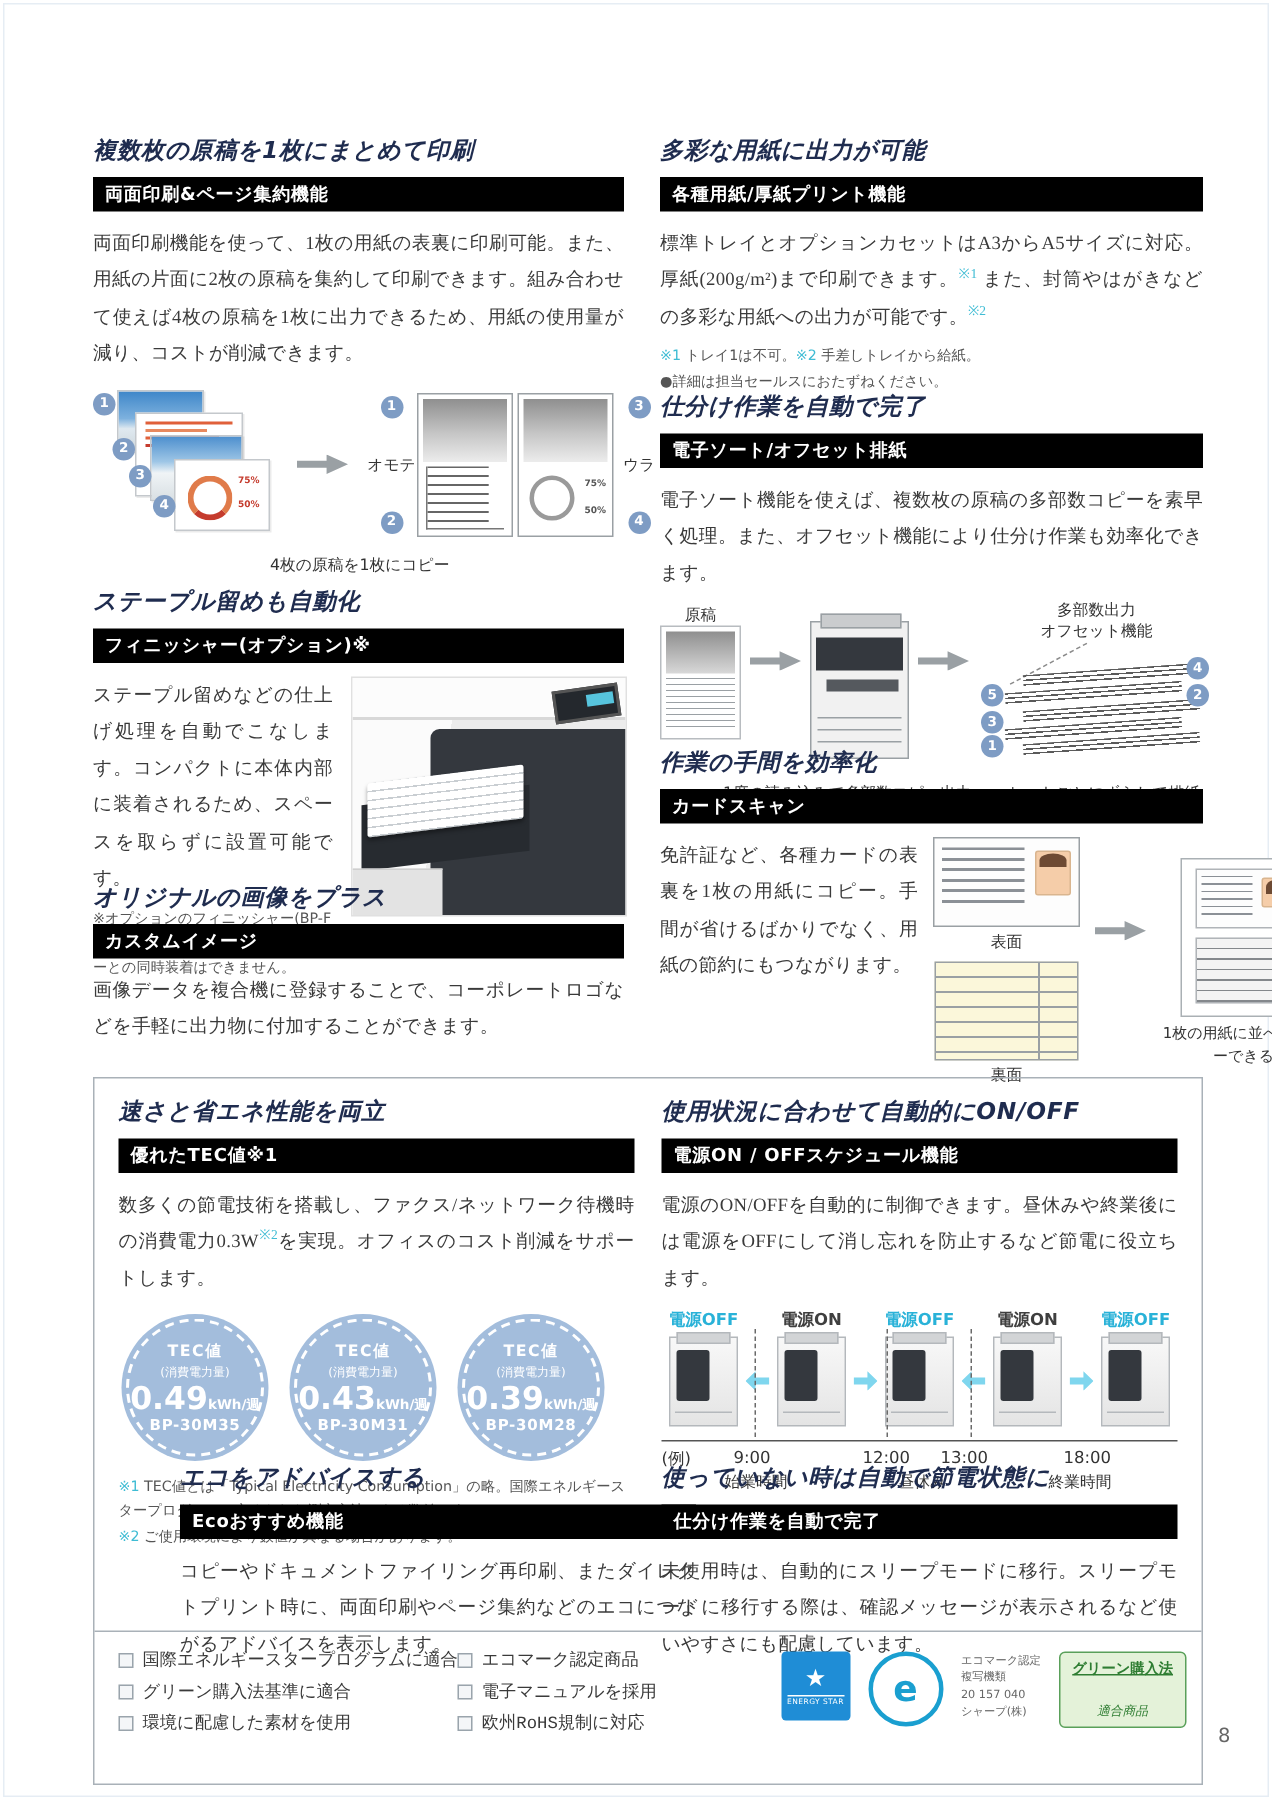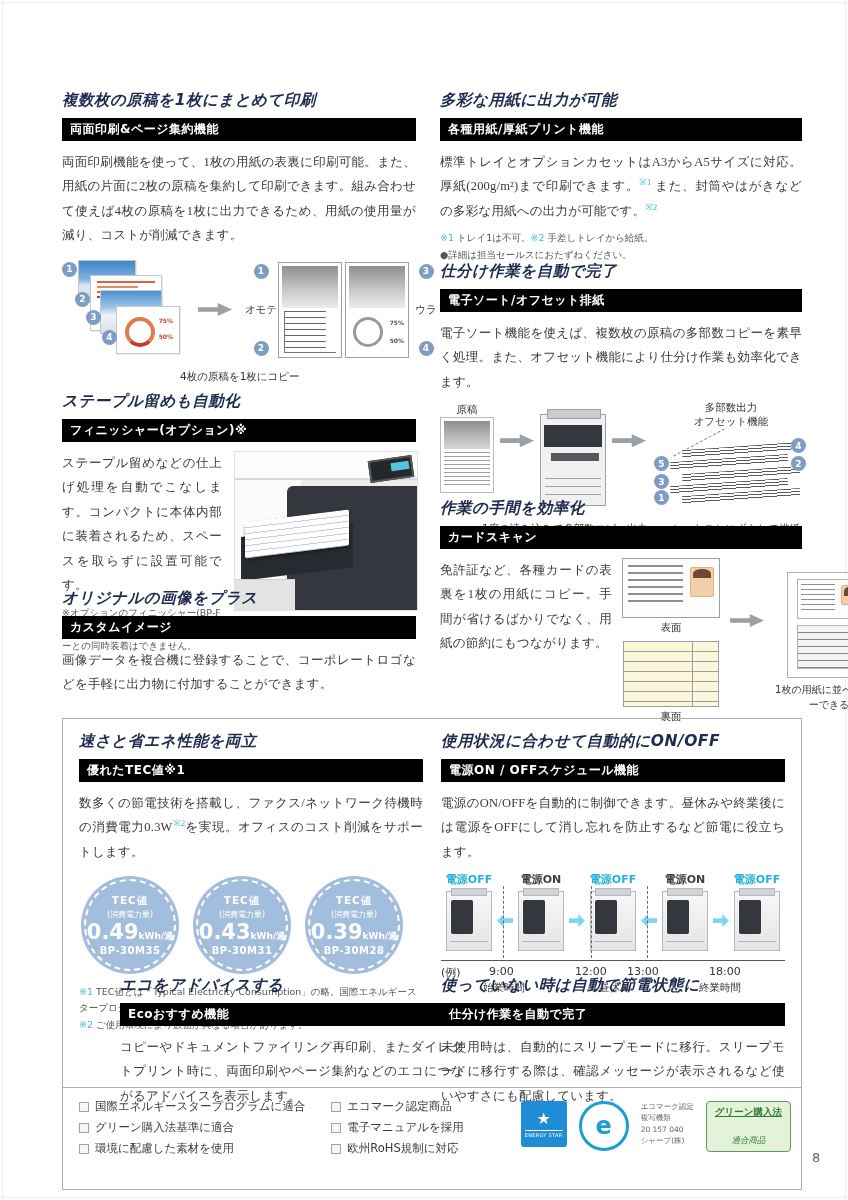--- a/index.html
+++ b/index.html
@@ -142,21 +142,21 @@
   .sarr{width:16px;height:13px;flex:none;background:#7fd6ee;margin-top:42px;}
   .sarr.left{clip-path:polygon(100% 32%,42% 32%,42% 0,0 50%,42% 100%,42% 68%,100% 68%);}
   .sarr.right{clip-path:polygon(0 32%,58% 32%,58% 0,100% 50%,58% 100%,58% 68%,0 68%);}
   .sdash{position:absolute;top:14px;height:72px;border-left:1px dashed #6a6a6a;}
   .sbase{position:absolute;left:0;right:0;top:88px;border-top:1px solid #555;}
   .stime{position:absolute;top:93px;font-size:11px;color:#333;white-space:nowrap;}
   .stlab{position:absolute;top:109px;font-size:10.5px;color:#333;white-space:nowrap;}
 
   
   .certs{position:absolute;left:16px;top:380px;right:10px;display:flex;align-items:flex-start;}
-  .clist{display:flex;gap:26px;}
+  .clist{display:flex;font-family:Liberation Mono, monospace;}
   .ccol{display:flex;flex-direction:column;gap:6px;}
   .citem{display:flex;align-items:center;font-size:11.5px;color:#3a3a3a;white-space:nowrap;}
   .cbul{width:8px;height:8px;border:1px solid #9aa4ac;background:#f4f6f8;margin-right:6px;flex:none;}
   .logos{margin-left:auto;display:flex;align-items:flex-start;gap:12px;padding-top:2px;}
   .estar{width:46px;height:46px;background:#1f8dd6;border-radius:3px;color:#fff;display:flex;flex-direction:column;align-items:center;justify-content:center;flex:none;}
   .estar .st{font-size:16px;line-height:1;}
   .estar .sl{font-size:5px;letter-spacing:.3px;margin-top:3px;border-top:1px solid #fff;padding-top:1px;}
   .ecomark{width:44px;height:44px;border-radius:50%;border:3px solid #1a9fd0;color:#1a9fd0;font-weight:bold;font-size:24px;
      display:flex;align-items:center;justify-content:center;flex:none;background:#fff;}
   .ecotext{font-size:7.5px;color:#666;line-height:1.5;}

